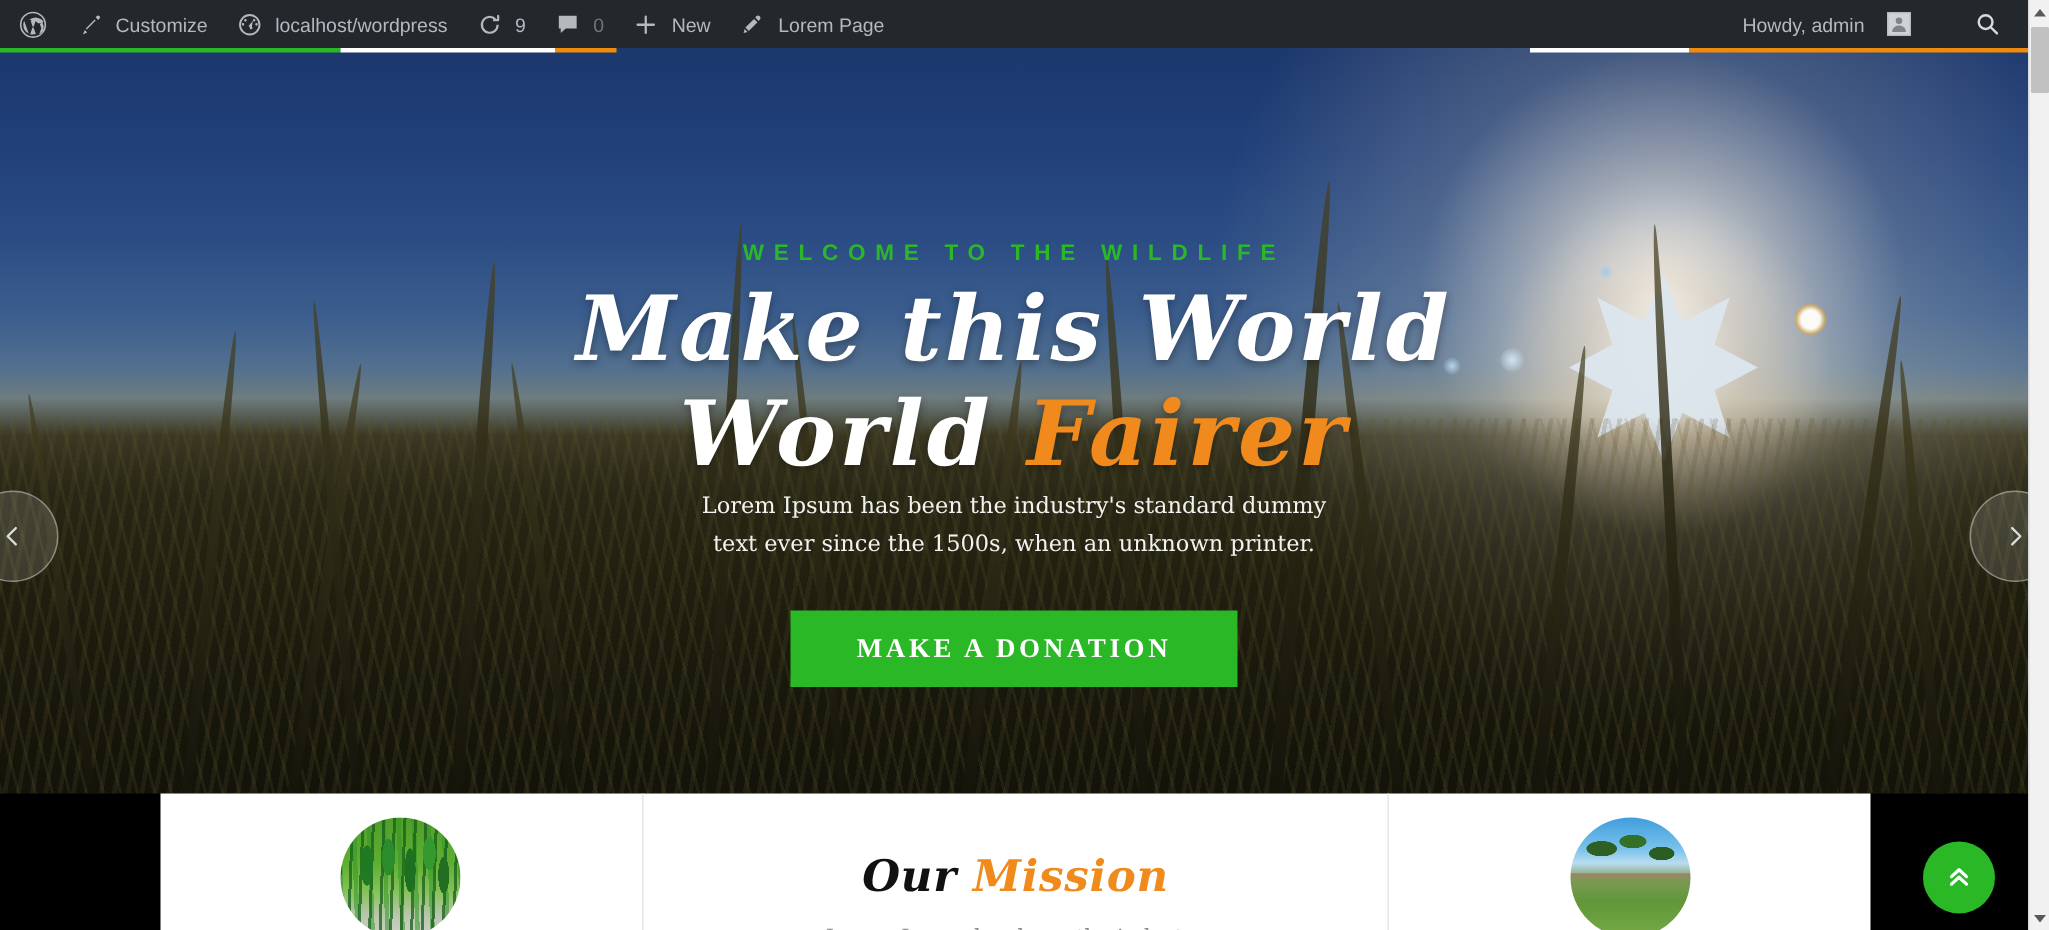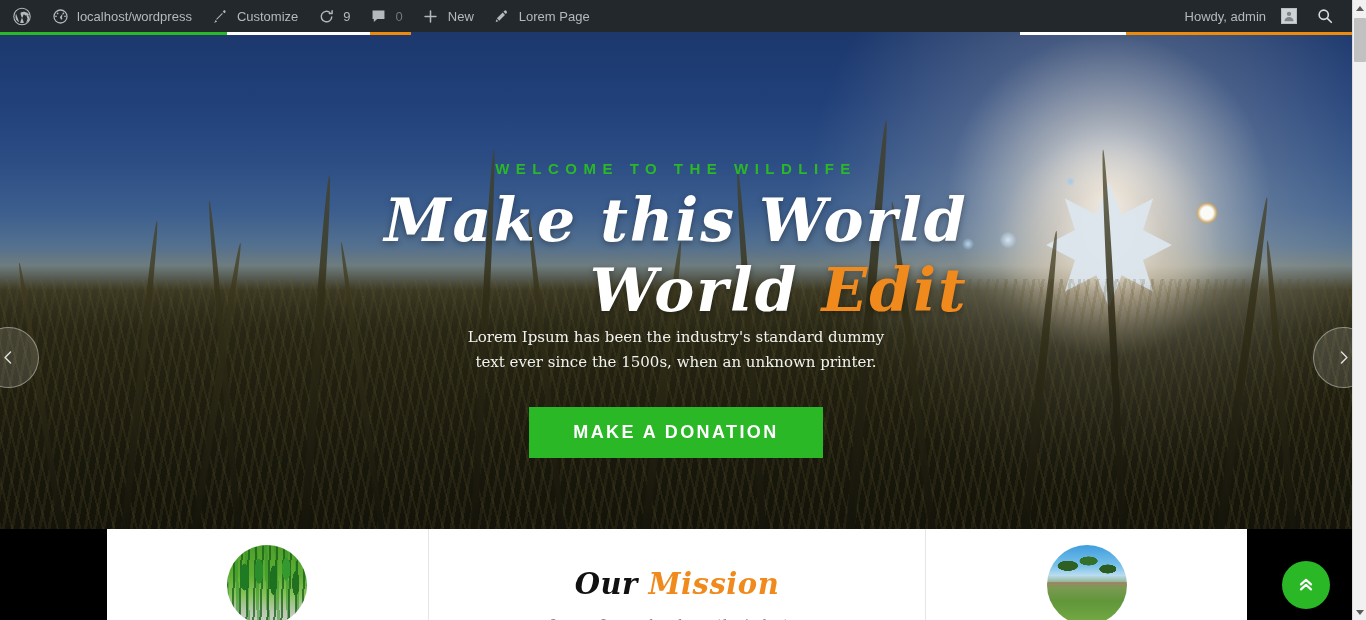--- a/index.html
+++ b/index.html
@@ -16,21 +16,21 @@
     background:#23282d; color:#b4b9be;
     display:flex; align-items:center; z-index:60;
     font-size:13px;
   }
   .ab-item{
     display:flex; align-items:center; gap:7px;
     height:32px; padding:0 9px; color:#b4b9be; cursor:pointer;
     white-space:nowrap;
   }
   .ab-left{ display:flex; align-items:center; padding-left:3px; }
-  .ab-right{ margin-left:auto; display:flex; padding-right:22px; }
+  .ab-right{ margin-left:auto; display:flex; padding-right:22px;gap:23px; }
   .ab-ico{ display:inline-flex; align-items:center; justify-content:center; width:20px; height:20px; }
   .ab-ico svg{ display:block; }
   .wp-logo-ico{ width:21px; height:21px; }
   .count{ color:#b4b9be; }
   .count.zero{ color:#72777c; }
   .avatar{
     width:16px; height:16px; margin-left:8px;
     background:#cfd3d6; display:inline-flex;
     align-items:center; justify-content:center;
     border:1px solid #b9bdc0;
@@ -100,34 +100,33 @@
     letter-spacing:6.5px; text-transform:uppercase;
     font-family:"Liberation Sans", sans-serif;
   }
   .headline{
     margin-top:8px;
     font-family:"DejaVu Serif", serif;
     font-style:italic; font-weight:700;
     font-size:60px; line-height:70px; color:#ffffff;
     letter-spacing:2px;
     text-shadow:0 2px 6px rgba(0,0,0,.35);
-    text-align:right;
   }
   .headline .hl-accent{ color:#f08a1c; }
   .sub{
     width:430px;
     font-family:"DejaVu Serif", serif;
     color:#f2f2ee; font-size:15px; line-height:25px;
   }
   .cta{
     margin-top:32px;
     background:#2ab827; color:#ffffff;
     font-size:18px; font-weight:700; letter-spacing:2.4px;
     padding:15px 44px; border:none; cursor:pointer;
-    font-family:Liberation Sans, sans-serif;
+    font-family:Liberation Serif, serif;
     text-align:right;
   }
 
   
   .sl-arrow{
     position:absolute; top:295px; width:61px; height:61px;
     border-radius:50%; border:1px solid rgba(255,255,255,.38);
     background:rgba(255,255,255,.13);
     display:flex; align-items:center; justify-content:center;
     cursor:pointer; z-index:8;
@@ -227,33 +226,33 @@
       <span class="ab-ico">
         <svg class="wp-logo-ico" viewBox="0 0 24 24" fill="#b4b9be">
           <path d="M12 1.5A10.5 10.5 0 1 0 22.5 12 10.51 10.51 0 0 0 12 1.5zm0 1.3a9.2 9.2 0 0 1 9.2 9.2 9.2 9.2 0 0 1-9.2 9.2A9.2 9.2 0 0 1 2.8 12 9.2 9.2 0 0 1 12 2.8zM4.2 12a7.8 7.8 0 0 0 4.4 7l-3.7-10.2A7.75 7.75 0 0 0 4.2 12zm7.8 7.8a7.8 7.8 0 0 0 2.3-.35L12 12.9l-2.28 6.6a7.8 7.8 0 0 0 2.28.3zm1.07-11.46c.47-.2.9-.08 1 .3.07.24-.05.55-.2.95l-.38 1.2-1.34 4.02-2.04-6.07c.34-.02.65-.06.65-.06.3-.04.27-.5-.03-.48 0 0-.92.07-1.5.07-.11 0-.24 0-.38-.01a7.76 7.76 0 0 1 11.7 1.47c-.02 0-.05 0-.08 0-.56 0-.96.49-.96 1.01 0 .47.27.87.56 1.34.22.38.47.87.47 1.57 0 .49-.19 1.06-.43 1.85l-.57 1.9-2.05-6.1c.34-.02.65-.06.65-.06.3-.04.27-.5-.03-.48 0 0-.92.07-1.52.07-.13 0-.29 0-.45-.01zm6.52 1.8a7.8 7.8 0 0 1-2.96 10.38l2.42-7a7.46 7.46 0 0 0 .54-2.38z"></path>
         </svg>
       </span>
     </div>
 
     <div class="ab-item">
       <span class="ab-ico">
         <svg width="17" height="17" viewBox="0 0 20 20" fill="#b4b9be">
+          <path d="M16.8 3.2c-.6-.6-1.5-.6-2 0l-1 1 2 2 1-1c.6-.6.6-1.4 0-2zM13.1 5.9l-7 7 .8.8 7-7zM5.4 14.2l-1.6 3.4 3.4-1.6z"></path>
+        </svg>
+      </span>
+      <span>Customize</span>
+    </div>
+
+    <div class="ab-item">
+      <span class="ab-ico">
+        <svg width="17" height="17" viewBox="0 0 20 20" fill="#b4b9be">
           <path d="M10 1.6a8.4 8.4 0 1 0 0 16.8 8.4 8.4 0 0 0 0-16.8zm0 1.5a6.9 6.9 0 0 1 6.9 6.9A6.9 6.9 0 0 1 10 16.9 6.9 6.9 0 0 1 3.1 10 6.9 6.9 0 0 1 10 3.1zM6.6 5.4a1 1 0 1 0 0 2 1 1 0 0 0 0-2zm6.8 0a1 1 0 1 0 0 2 1 1 0 0 0 0-2zM4.7 8.7a1 1 0 1 0 0 2 1 1 0 0 0 0-2zm10.6 0a1 1 0 1 0 0 2 1 1 0 0 0 0-2zM12.4 6.9l-3.3 4 1 1.2c-.2.4-.1.9.3 1.2.5.4 1.2.3 1.5-.2.4-.5.3-1.2-.2-1.5l.7-4.7z"></path>
         </svg>
       </span>
       <span>localhost/wordpress</span>
-    </div>
-
-    <div class="ab-item">
-      <span class="ab-ico">
-        <svg width="17" height="17" viewBox="0 0 20 20" fill="#b4b9be">
-          <path d="M16.8 3.2c-.6-.6-1.5-.6-2 0l-1 1 2 2 1-1c.6-.6.6-1.4 0-2zM13.1 5.9l-7 7 .8.8 7-7zM5.4 14.2l-1.6 3.4 3.4-1.6z"></path>
-        </svg>
-      </span>
-      <span>Customize</span>
     </div>
 
     <div class="ab-item">
       <span class="ab-ico">
         <svg width="17" height="17" viewBox="0 0 20 20" fill="none" stroke="#b4b9be" stroke-width="1.7">
           <path d="M16.2 10a6.2 6.2 0 1 1-1.9-4.4"></path>
           <path d="M16.6 3.1v3.3h-3.3" stroke-linecap="round" stroke-linejoin="round"></path>
         </svg>
       </span>
       <span class="count">9</span>
@@ -344,21 +343,21 @@
       <div class="blade" style="left:1290px;width:7px;height:300px;transform:rotate(-5deg);"></div>
       <div class="blade" style="left:60px;width:6px;height:280px;transform:rotate(-9deg);"></div>
       <div class="blade" style="left:120px;width:7px;height:320px;transform:rotate(6deg);"></div>
     </div>
 
     <div id="heroContent">
       <div class="eyebrow">WELCOME TO THE WILDLIFE</div>
       <div class="headline">
         <div>Make this World</div>
         <div>
-          <span>World </span><span class="hl-accent">Edit</span>
+          <span>World </span><span class="hl-accent">Fairer</span>
         </div>
       </div>
       <div class="sub">Lorem Ipsum has been the industry's standard dummy text ever since the 1500s, when an unknown printer.</div>
       <button class="cta">MAKE A DONATION</button>
     </div>
 
     <div class="sl-arrow prev">
       <span>
         <svg width="17" height="17" viewBox="0 0 20 20" fill="none" stroke="rgba(255,255,255,.82)" stroke-width="1.8" stroke-linecap="round" stroke-linejoin="round">
           <path d="M12.4 3.6 6 10l6.4 6.4"></path>

